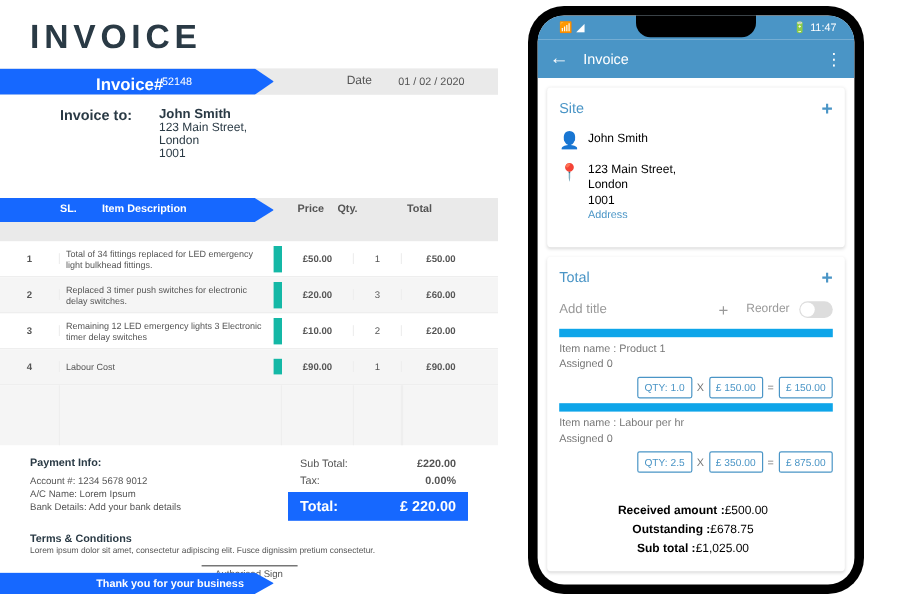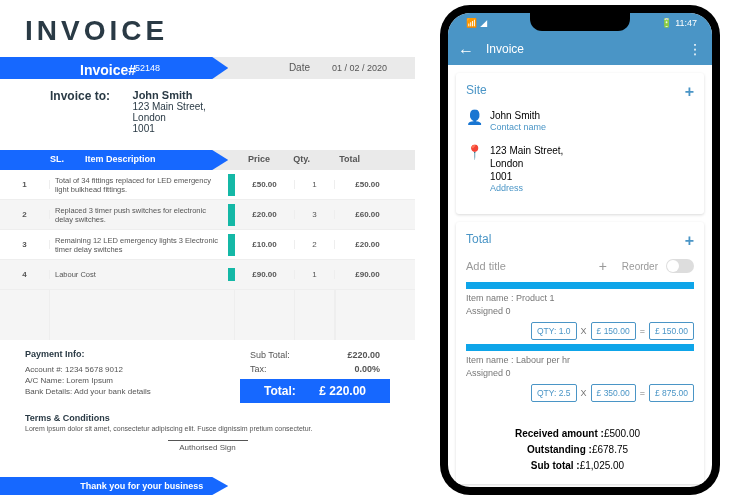--- a/index.html
+++ b/index.html
@@ -8,50 +8,50 @@
 
 .doc{width:415px;height:500px;padding:15px 25px 0;background:#fff;position:relative;font-size:9px;color:#555}
 .title{font-size:28px;font-weight:900;letter-spacing:4px;color:#2a3a45;margin-bottom:10px}
 .bar1{position:relative;height:22px;margin:0 -25px 10px}
 .bar1 .gray{background:#eaeaea;height:22px;position:absolute;right:0;width:100%}
 .bar1 .blue{background:#1668ff;height:22px;position:absolute;left:0;width:55%;clip-path:polygon(0 0,93% 0,100% 50%,93% 100%,0 100%)}
 .bar1 .lbl{color:#fff;font-size:14px;font-weight:bold;position:absolute;left:80px;top:5px}
 .bar1 .num{color:#fff;font-size:9px;position:absolute;left:135px;top:6px}
 .bar1 .date-l{position:absolute;right:105px;top:5px;font-size:10px;font-weight:normal;color:#555}
 .bar1 .date-v{position:absolute;right:28px;top:6px;font-size:9px;color:#555}
-.to{margin-bottom:16px;margin-left:25px}
+.to{margin-bottom:31px;margin-left:25px}
 .to .h{font-size:12px;font-weight:bold;color:#2a3a45;display:inline-block;vertical-align:top;width:80px}
 .to .info{display:inline-block;vertical-align:top;font-size:10px;color:#2a3a45}
 .to .info .name{font-weight:bold;font-size:11px}
-.thead{height:20px;margin:0 -25px;position:relative;background:#eaeaea}
+.thead{height:36px;margin:0 -25px;position:relative;background:#eaeaea}
 .thead .bluebar{background:#1668ff;height:20px;position:absolute;left:0;width:55%;clip-path:polygon(0 0,93% 0,100% 50%,93% 100%,0 100%)}
 .thead span{position:absolute;top:4px;font-size:9px;font-weight:bold}
 .thead .sl{color:#fff;left:50px}
 .thead .desc{color:#fff;left:85px}
 .thead .price{color:#555;right:145px}
-.thead .qty{color:#555;right:105px}
+.thead .qty{color:#555;right:117px}
 .thead .tot{color:#555;right:55px}
 .rows{margin:0 -25px}
 .row{display:flex;height:30px;border-bottom:1px solid #eee;font-size:8px;align-items:center}
 .row:nth-child(even){background:#f5f5f5}
 .row .n{width:50px;text-align:center;font-weight:bold;border-right:1px solid #eee}
 .row .d{width:185px;padding:2px 5px;line-height:1.2;font-size:7.5px;border-right:7px solid #14b8a6}
 .row .p{width:60px;text-align:center;font-weight:bold;border-right:1px solid #eee}
 .row .q{width:40px;text-align:center;border-right:1px solid #eee}
 .row .t{width:65px;text-align:center;font-weight:bold}
 .filler{height:50px;background:#f5f5f5;margin:0 -25px;display:flex}
 .filler div{border-right:1px solid #eee}
 .filler .c1{width:50px}.filler .c2{width:185px}.filler .c3{width:60px}.filler .c4{width:40px}
 .bottom{display:flex;margin-top:8px}
 .pay{flex:1;font-size:8px}
 .pay .h{font-weight:bold;font-size:9px;color:#2a3a45;margin-bottom:3px}
 .pay div{line-height:1.4}
 .totals{width:150px;font-size:9px}
 .tline{display:flex;justify-content:space-between;padding:2px 10px}
-.tline.final{background:#1668ff;color:#fff;font-weight:bold;padding:5px 24px;margin-top:3px;font-size:12px}
+.tline.final{background:#1668ff;color:#fff;font-weight:bold;padding:5px 10px;margin-top:3px;font-size:12px}
 .terms{margin-top:10px;font-size:7px}
 .terms .h{font-weight:bold;font-size:9px;color:#2a3a45;margin-bottom:2px}
 .sign{text-align:center;margin-top:8px;font-size:8px}
 .sign .line{display:inline-block;width:80px;border-top:1px solid #555;padding-top:2px}
 .thank{position:absolute;bottom:5px;left:0;background:#1668ff;color:#fff;font-size:9px;padding:4px 25px;width:55%;clip-path:polygon(0 0,93% 0,100% 50%,93% 100%,0 100%);text-align:right;font-weight:bold}
 
 .phone{width:280px;height:490px;margin:5px 0 0 25px;background:#000;border-radius:30px;padding:8px;position:relative}
 .notch{width:100px;height:18px;background:#000;border-radius:0 0 12px 12px;position:absolute;top:8px;left:50%;transform:translateX(-50%);z-index:10}
 .screen{background:#fff;width:100%;height:100%;border-radius:22px;overflow:hidden;position:relative}
 .status{height:20px;background:#4a95c6;color:#fff;display:flex;justify-content:space-between;align-items:center;padding:0 15px;font-size:9px}
@@ -197,21 +197,20 @@
     <div class="content">
       <div class="card">
         <div class="ch">
               <span>Site</span>
               <span class="plus">+</span>
             </div>
         <div class="site-row">
           <div class="ico">👤</div>
           <div class="txt">
                 <div>John Smith</div>
-                <div class="link">Contact name</div>
               </div>
         </div>
         <div class="site-row">
           <div class="ico">📍</div>
           <div class="txt">
                 <div style="white-space:pre-line">123 Main Street,
 London
 1001</div>
                 <div class="link">Address</div>
               </div>

